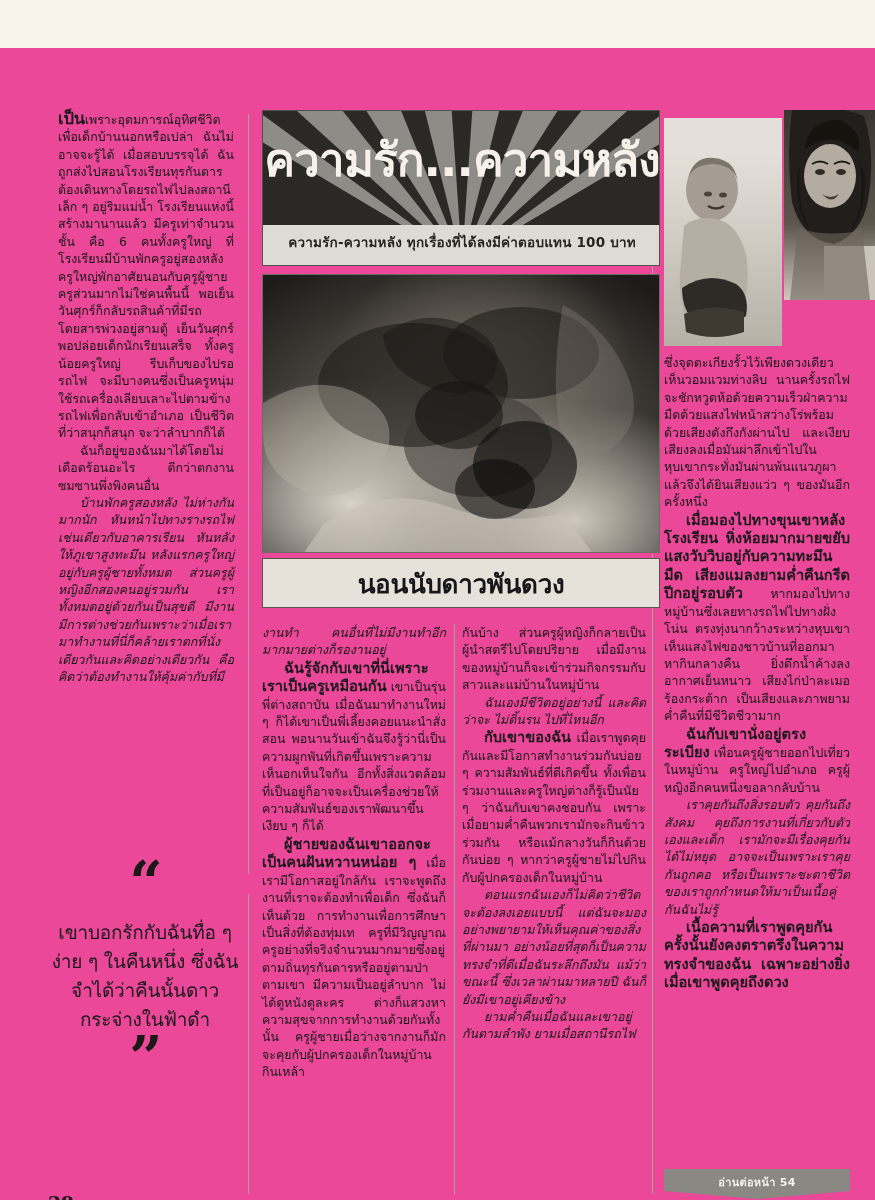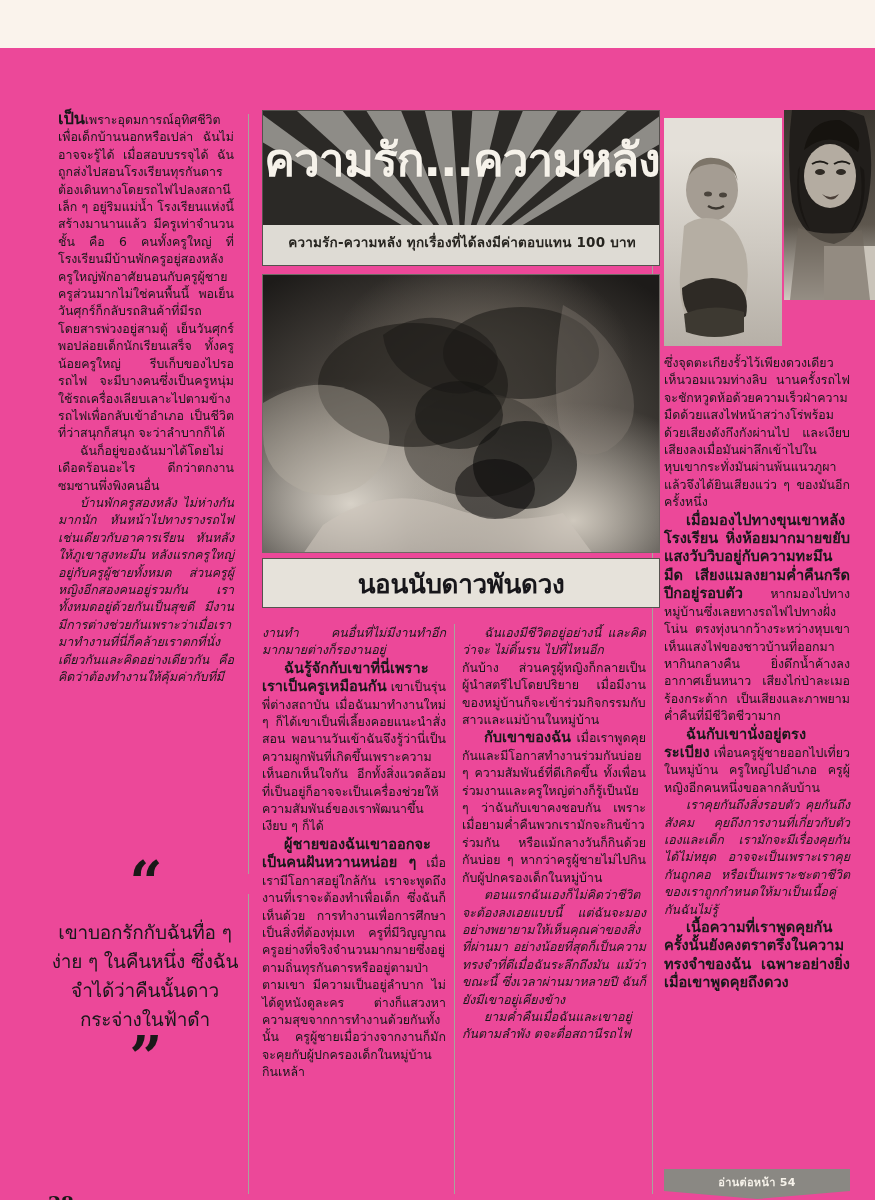--- a/index.html
+++ b/index.html
@@ -347,27 +347,27 @@
     <div class="body-text italic para first">งานทำ คนอื่นที่ไม่มีงานทำอีกมากมายต่างก็รองานอยู่</div>
     <div class="body-text para">
       <span class="lead-run">ฉันรู้จักกับเขาที่นี่เพราะเราเป็นครูเหมือนกัน</span><span> เขาเป็นรุ่นพี่ต่างสถาบัน เมื่อฉันมาทำงานใหม่ ๆ ก็ได้เขาเป็นพี่เลี้ยงคอยแนะนำสั่งสอน พอนานวันเข้าฉันจึงรู้ว่านี่เป็นความผูกพันที่เกิดขึ้นเพราะความเห็นอกเห็นใจกัน อีกทั้งสิ่งแวดล้อมที่เป็นอยู่ก็อาจจะเป็นเครื่องช่วยให้ความสัมพันธ์ของเราพัฒนาขึ้นเงียบ ๆ ก็ได้</span>
     </div>
     <div class="body-text para">
       <span class="lead-run">ผู้ชายของฉันเขาออกจะเป็นคนฝันหวานหน่อย ๆ</span><span> เมื่อเรามีโอกาสอยู่ใกล้กัน เราจะพูดถึงงานที่เราจะต้องทำเพื่อเด็ก ซึ่งฉันก็เห็นด้วย การทำงานเพื่อการศึกษาเป็นสิ่งที่ต้องทุ่มเท ครูที่มีวิญญาณครูอย่างที่จริงจำนวนมากมายซึ่งอยู่ตามถิ่นทุรกันดารหรืออยู่ตามป่าตามเขา มีความเป็นอยู่ลำบาก ไม่ได้ดูหนังดูละคร ต่างก็แสวงหาความสุขจากการทำงานด้วยกันทั้งนั้น ครูผู้ชายเมื่อว่างจากงานก็มักจะคุยกับผู้ปกครองเด็กในหมู่บ้าน กินเหล้า</span>
     </div>
   </div>
 
   <div class="col-m2">
+    <div class="body-text para first">กันบ้าง ส่วนครูผู้หญิงก็กลายเป็นผู้นำสตรีไปโดยปริยาย เมื่อมีงานของหมู่บ้านก็จะเข้าร่วมกิจกรรมกับสาวและแม่บ้านในหมู่บ้าน</div>
     <div class="body-text italic para">ฉันเองมีชีวิตอยู่อย่างนี้ และคิดว่าจะ ไม่ดิ้นรน ไปที่ไหนอีก</div>
-    <div class="body-text para first">กันบ้าง ส่วนครูผู้หญิงก็กลายเป็นผู้นำสตรีไปโดยปริยาย เมื่อมีงานของหมู่บ้านก็จะเข้าร่วมกิจกรรมกับสาวและแม่บ้านในหมู่บ้าน</div>
     <div class="body-text para">
       <span class="lead-run">กับเขาของฉัน</span><span> เมื่อเราพูดคุยกันและมีโอกาสทำงานร่วมกันบ่อย ๆ ความสัมพันธ์ที่ดีเกิดขึ้น ทั้งเพื่อนร่วมงานและครูใหญ่ต่างก็รู้เป็นนัย ๆ ว่าฉันกับเขาคงชอบกัน เพราะเมื่อยามค่ำคืนพวกเรามักจะกินข้าวร่วมกัน หรือแม้กลางวันก็กินด้วยกันบ่อย ๆ หากว่าครูผู้ชายไม่ไปกินกับผู้ปกครองเด็กในหมู่บ้าน</span>
     </div>
     <div class="body-text italic para">ตอนแรกฉันเองก็ไม่คิดว่าชีวิตจะต้องลงเอยแบบนี้ แต่ฉันจะมองอย่างพยายามให้เห็นคุณค่าของสิ่งที่ผ่านมา อย่างน้อยที่สุดก็เป็นความทรงจำที่ดีเมื่อฉันระลึกถึงมัน แม้ว่าขณะนี้ ซึ่งเวลาผ่านมาหลายปี ฉันก็ยังมีเขาอยู่เคียงข้าง</div>
-    <div class="body-text italic para">ยามค่ำคืนเมื่อฉันและเขาอยู่กันตามลำพัง ตจะตื่อสถานีรถไฟ</div>
+    <div class="body-text italic para">ยามค่ำคืนเมื่อฉันและเขาอยู่กันตามลำพัง ยามเมื่อสถานีรถไฟ</div>
   </div>
 
   <div class="photo-a">
     <svg width="118" height="228" viewBox="0 0 118 228" xmlns="http://www.w3.org/2000/svg">
       <defs>
         <linearGradient id="pa" x1="0" y1="0" x2="0" y2="1">
           <stop offset="0%" stop-color="#ecE8e1"></stop>
           <stop offset="55%" stop-color="#cfcac2"></stop>
           <stop offset="100%" stop-color="#b6b0a7"></stop>
         </linearGradient>

